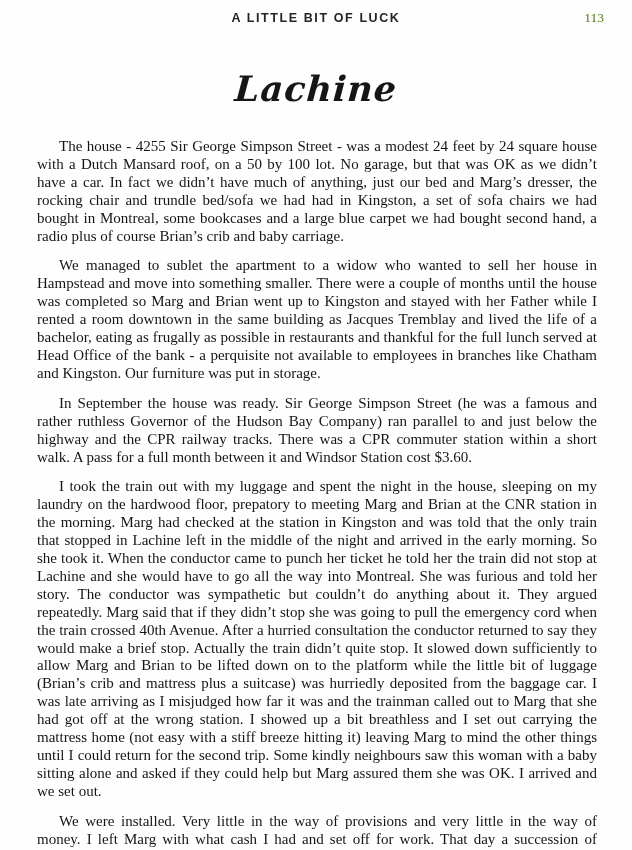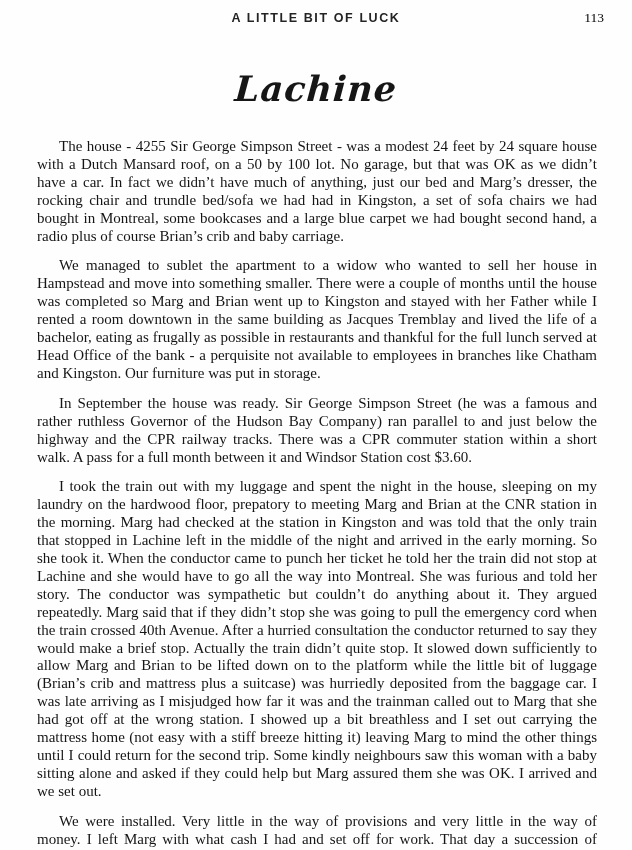--- a/index.html
+++ b/index.html
@@ -27,21 +27,21 @@
     font-weight: 700;
     letter-spacing: 1.6px;
     color: #242424;
   }
   .page-number {
     position: absolute;
     top: 10px;
     right: 28px;
     font-family: "Liberation Serif", serif;
     font-size: 13.5px;
-    color: #000000;
+    color: #4d7c0f;
   }
   .chapter-title {
     position: absolute;
     top: 68px;
     left: 0;
     width: 100%;
     margin: 0;
     text-align: center;
     font-family: "DejaVu Serif", serif;
     font-style: italic;

